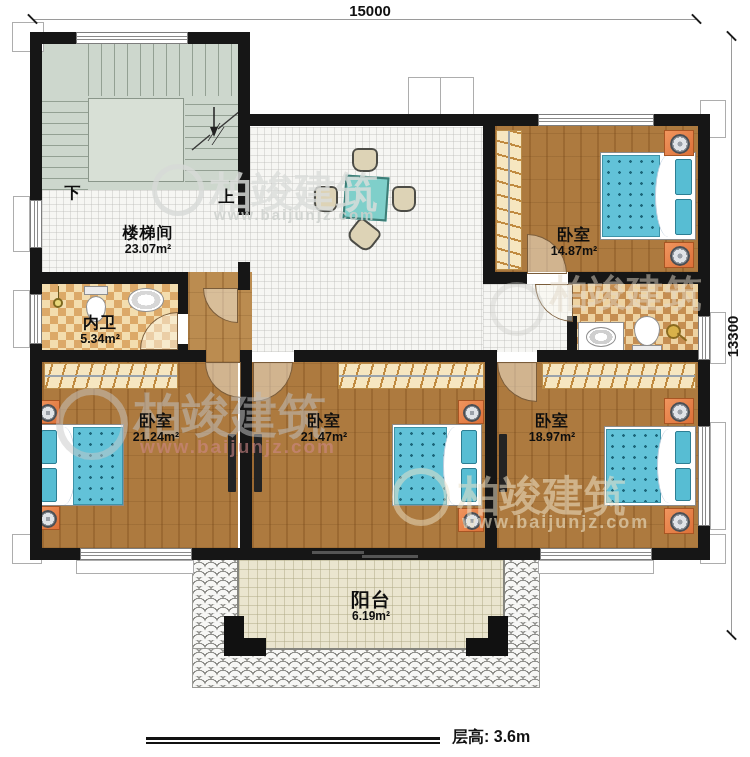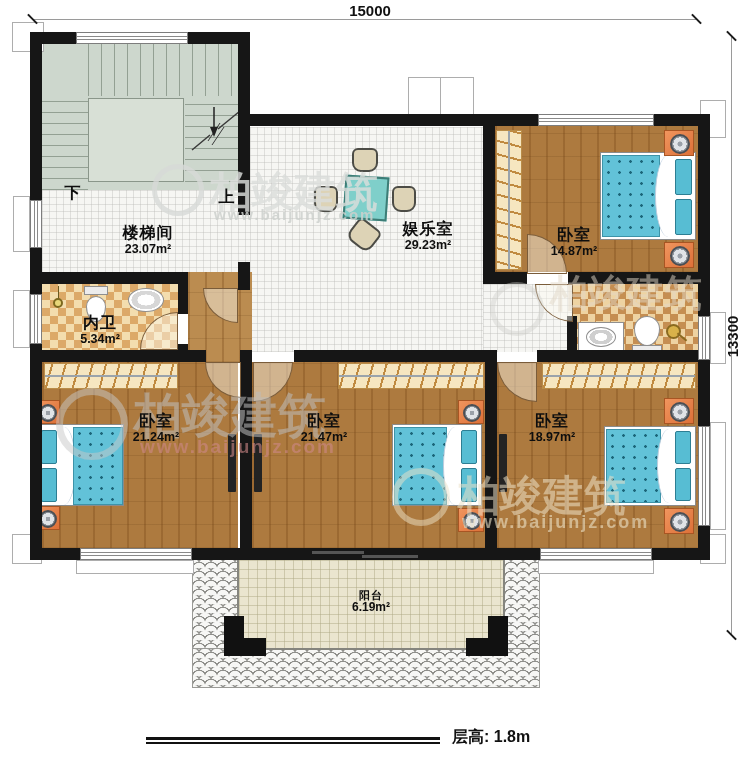--- a/index.html
+++ b/index.html
@@ -248,24 +248,20 @@
 
   <div class="wmlogo" style="left:490px;top:282px;width:54px;height:54px;border:5px solid rgba(205,205,200,.4);"></div>
   <div class="wm" style="left:550px;top:268px;font-size:38px;color:rgba(225,215,200,.5);font-weight:bold;">柏竣建筑</div>
 
   <div class="rlabel" style="left:88px;top:224px;width:120px;">
     <div class="rname">楼梯间</div>
     <div class="rarea">23.07m²</div>
   </div>
   <div class="rlabel rname" style="left:58px;top:184px;width:30px;">下</div>
   <div class="rlabel rname" style="left:212px;top:188px;width:30px;">上</div>
-  <div class="rlabel" style="left:368px;top:220px;width:120px;">
-    <div class="rname">娱乐室</div>
-    <div class="rarea">29.23m²</div>
-  </div>
   <div class="rlabel" style="left:514px;top:226px;width:120px;">
     <div class="rname">卧室</div>
     <div class="rarea">14.87m²</div>
   </div>
   <div class="rlabel" style="left:40px;top:314px;width:120px;">
     <div class="rname">内卫</div>
     <div class="rarea">5.34m²</div>
   </div>
   <div class="rlabel" style="left:96px;top:412px;width:120px;">
     <div class="rname">卧室</div>
@@ -273,30 +269,30 @@
   </div>
   <div class="rlabel" style="left:264px;top:412px;width:120px;">
     <div class="rname">卧室</div>
     <div class="rarea">21.47m²</div>
   </div>
   <div class="rlabel" style="left:492px;top:412px;width:120px;">
     <div class="rname">卧室</div>
     <div class="rarea">18.97m²</div>
   </div>
   <div class="rlabel" style="left:311px;top:589px;width:120px;">
-    <div class="rname" style="font-size:11px;">阳台</div>
+    <div class="rname" style="font-size:19px;">阳台</div>
     <div class="rarea" style="font-size:12px;">6.19m²</div>
   </div>
 
   <div class="dimline" style="left:32px;top:19px;width:665px;height:1px;"></div>
   <div class="tick" style="left:26px;top:18px;"></div>
   <div class="tick" style="left:690px;top:18px;"></div>
   <div class="dimtext" style="left:330px;top:2px;width:80px;text-align:center;">15000</div>
   <div class="dimline" style="left:731px;top:36px;width:1px;height:600px;"></div>
   <div class="tick" style="left:725px;top:35px;"></div>
   <div class="tick" style="left:725px;top:634px;"></div>
   <div class="dimtext" style="left:702px;top:328px;width:60px;text-align:center;transform:rotate(-90deg);">13300</div>
 
   <div class="abs" style="left:146px;top:737px;width:294px;height:3px;background:#111;z-index:30;"></div>
   <div class="abs" style="left:146px;top:742px;width:294px;height:2px;background:#111;z-index:30;"></div>
-  <div class="tb" style="left:452px;top:727px;font-size:16px;font-weight:bold;">层高: 1.8m</div>
+  <div class="tb" style="left:452px;top:727px;font-size:16px;font-weight:bold;">层高: 3.6m</div>
 
 </div>
 
 </body></html>

